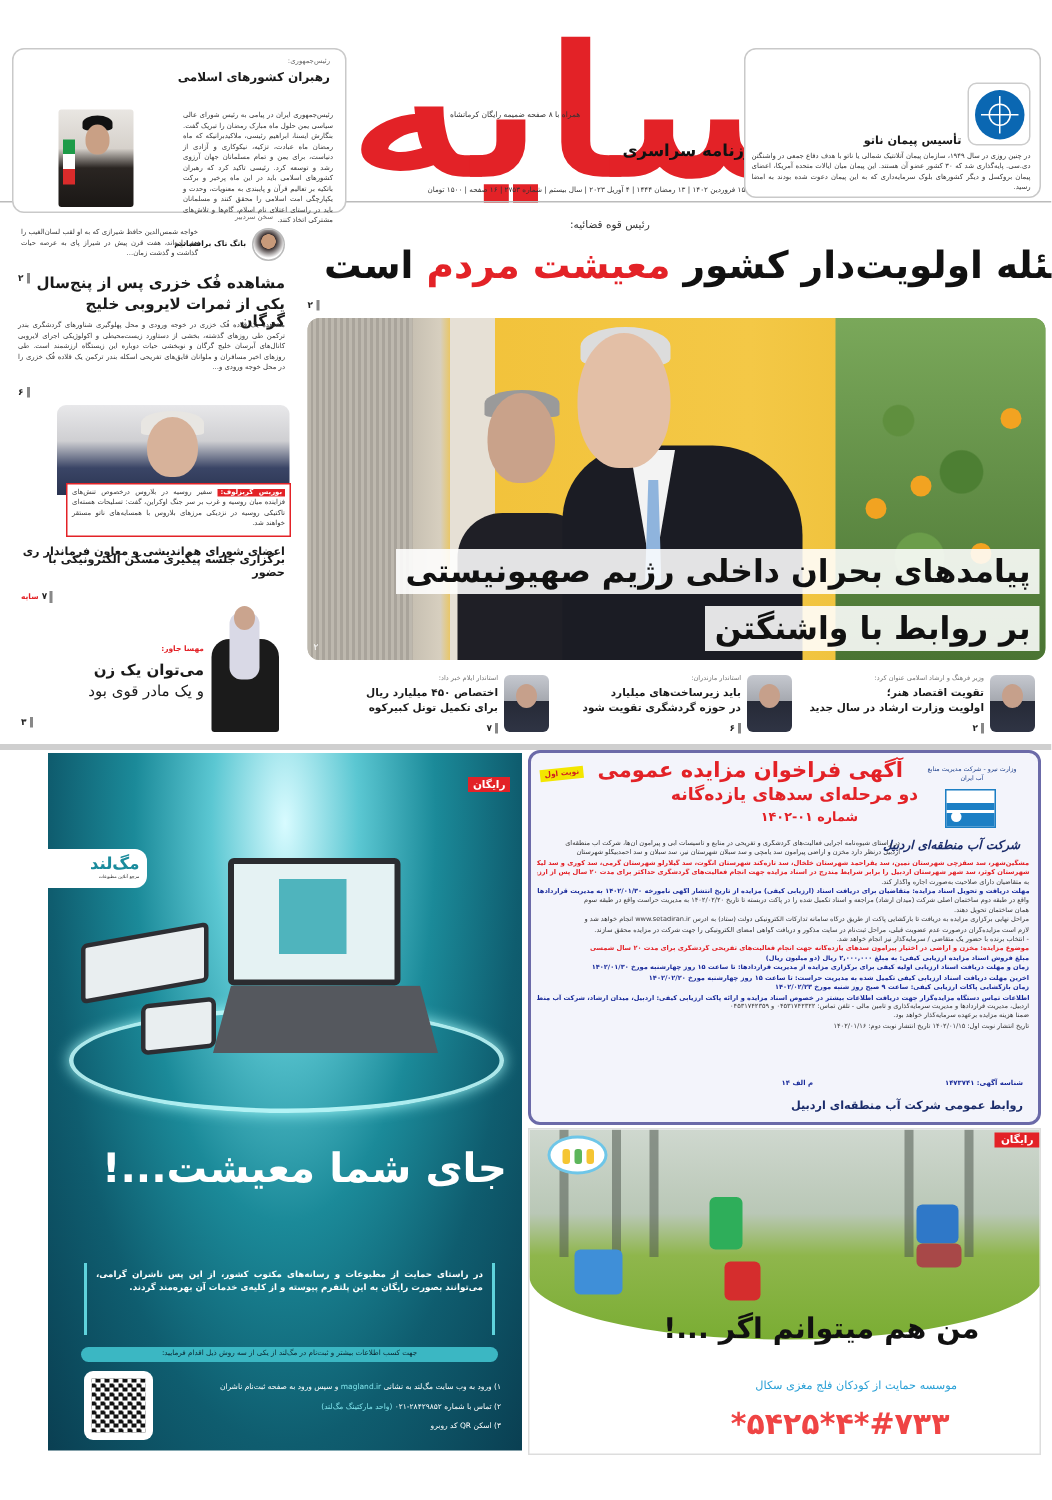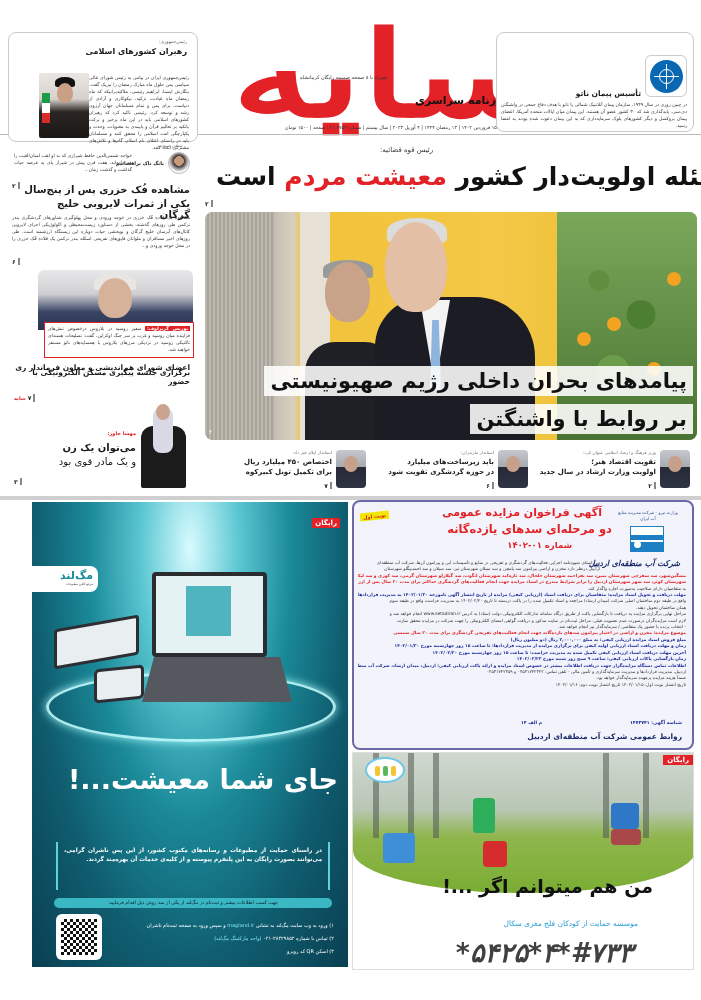--- a/index.html
+++ b/index.html
@@ -12,21 +12,21 @@
 
   
   #masthead-logo { left: 232px; top: 20px; width: 250px; height: 120px; }
   #logo-text { font-family: "DejaVu Serif", serif; font-weight: bold; color: #e32227; font-size: 118px; line-height: 110px; position: absolute; left: 0; top: 0; letter-spacing: -6px; transform: scaleX(1.35); transform-origin: left top; }
   #tagline-small { left: 300px; top: 74px; font-size: 5px; color: #333; }
   #tagline-big { left: 415px; top: 94px; font-size: 11px; font-weight: bold; color: #111; }
   #dateline { left: 285px; top: 125px; font-size: 4.8px; color: #333; white-space: nowrap; }
   #masthead-rule { left: 0; top: 134px; width: 701px; height: 3px; border-top: 1px solid #bbb; }
 
   
-  #raisi-box { left: 8px; top: 32px; width: 190px; height: 110px; }
+  #raisi-box { left: 8px; top: 32px; width: 223px; height: 110px; }
   #raisi-kicker { position: absolute; right: 10px; top: 6px; font-size: 4.6px; color: #666; }
   #raisi-title1 { position: absolute; right: 10px; top: 14px; font-size: 8px; font-weight: bold; }
   #raisi-title2 { position: absolute; right: 10px; top: 25px; font-size: 7.6px; font-weight: bold; }
   #raisi-photo { position: absolute; left: 30px; top: 40px; width: 50px; height: 65px; background: linear-gradient(180deg,#e9e6e2 0%,#d6d1cb 40%,#2a2522 60%,#1a1715 100%); border-radius: 2px; }
   #raisi-photo .flag { position:absolute; left:3px; top:20px; width:8px; height:30px; background: linear-gradient(180deg,#1d9b48 33%,#fff 33%,#fff 66%,#d92b2b 66%); }
   #raisi-photo .face { position:absolute; left:18px; top:10px; width:16px; height:20px; background:#c9a085; border-radius:50% 50% 45% 45%; }
   #raisi-photo .turban { position:absolute; left:16px; top:4px; width:20px; height:10px; background:#111; border-radius:50% 50% 20% 20%; }
   #raisi-text { position: absolute; right: 8px; top: 41px; width: 100px; }
 
   
@@ -128,21 +128,21 @@
       conic-gradient(#111 25%, #fff 0 50%, #111 0 75%, #fff 0) 0 0/6px 6px; }
   .magland-step { position:absolute; right:14px; font-size:5px; color:#fff; white-space:nowrap; }
   .magland-step .hl { color:#7fe3ea; }
   #magland-step-0 { top:420px; }
   #magland-step-1 { top:433px; }
   #magland-step-2 { top:446px; }
 
   
   #auction-ad { left: 352px; top: 500px; width: 342px; height: 250px; border: 2px solid #6b6aa8; border-radius: 8px; background: #f3f4fb; }
   #auction-badge { position:absolute; left:6px; top:10px; background:#f3e600; color:#d01d20; font-size:5px; font-weight:bold; padding:1px 3px; transform: rotate(-6deg); }
-  #auction-title1 { position:absolute; right:90px; top:4px; font-size:11px; font-weight:bold; color:#e32227; white-space:nowrap; }
+  #auction-title1 { position:absolute; right:90px; top:4px; font-size:14px; font-weight:bold; color:#e32227; white-space:nowrap; }
   #auction-title2 { position:absolute; right:80px; top:20px; font-size:11.5px; font-weight:bold; color:#e32227; white-space:nowrap; }
   #auction-number { position:absolute; right:120px; top:38px; font-size:8.5px; font-weight:bold; color:#e32227; }
   #auction-ministry { position:absolute; right:14px; top:8px; font-size:4.2px; color:#1d3f8a; text-align:center; width:60px; line-height:6px; }
   #auction-logo { position:absolute; right:28px; top:24px; width:34px; height:26px; background: linear-gradient(180deg,#fff 0 35%,#1d7fc4 35% 55%,#fff 55% 62%,#1d7fc4 62%); border:1px solid #1d7fc4; }
   #auction-logo .dot { position:absolute; left:3px; top:14px; width:7px; height:7px; border-radius:50%; background:#fff; }
   #auction-company { position:absolute; right:12px; top:56px; font-family:"DejaVu Serif", serif; font-size:8px; font-style:italic; color:#1b2c6b; font-weight:bold; }
   #auction-body { position:absolute; right:6px; top:58px; width:328px; padding-right:0; }
   #auction-body .line { font-size:4.4px; line-height:6.4px; color:#333; white-space:nowrap; overflow:hidden; }
   #auction-body .line.first { padding-right:86px; }
   #auction-body .red { color:#e32227; font-weight:bold; }
@@ -154,21 +154,21 @@
   
   #charity-ad { left: 352px; top: 752px; width: 342px; height: 218px; border: 1px solid #ddd; background: #fff; overflow: hidden; }
   #charity-photo { position:absolute; left:0; top:0; width:342px; height:140px; background: linear-gradient(180deg,#cfd8cf 0%,#b9c7b6 40%,#8fb64c 60%,#7aad33 100%); border-radius: 0 0 50% 50% / 0 0 30% 30%; overflow:hidden; }
   .trunk { position:absolute; top:0; width:6px; height:85px; background:#505a50; opacity:0.55; }
   .kid { position:absolute; border-radius:4px; }
   #charity-logo { position:absolute; left:12px; top:4px; width:40px; height:26px; background:#fff; border-radius:50%; border:2px solid #6ec6e8; }
   #charity-logo .p { position:absolute; top:7px; width:5px; height:10px; border-radius:2px; background:#f5c532; }
   #charity-free { position:absolute; right:0; top:2px; background:#e32227; color:#fff; font-size:7px; font-weight:bold; padding:1px 4px; }
   #charity-headline { position:absolute; right:40px; top:122px; font-size:19px; font-weight:bold; color:#111; white-space:nowrap; }
   #charity-org { position:absolute; right:55px; top:166px; font-size:7.5px; color:#2aa0d6; white-space:nowrap; }
-  #charity-code { position:absolute; right:60px; top:184px; font-size:27px; font-weight:bold; color:#404040; letter-spacing:1px; white-space:nowrap;font-style:italic; }
+  #charity-code { position:absolute; right:60px; top:184px; font-size:20px; font-weight:bold; color:#ef4444; letter-spacing:1px; white-space:nowrap; }
 </style>
 </head>
 <body>
 
 <div id="masthead-logo" class="abs">
   <span id="logo-text">سایه</span>
 </div>
 <div id="tagline-small" class="abs">همراه با ۸ صفحه ضمیمه رایگان کرمانشاه</div>
 <div id="tagline-big" class="abs">روزنامه سراسری</div>
 <div id="dateline" class="abs">سه‌شنبه ۱۵ فروردین ۱۴۰۲ | ۱۳ رمضان ۱۴۴۴ | ۴ آوریل ۲۰۲۳ | سال بیستم | شماره ۲۷۵۳ | ۱۶ صفحه | ۱۵۰۰ تومان</div>

